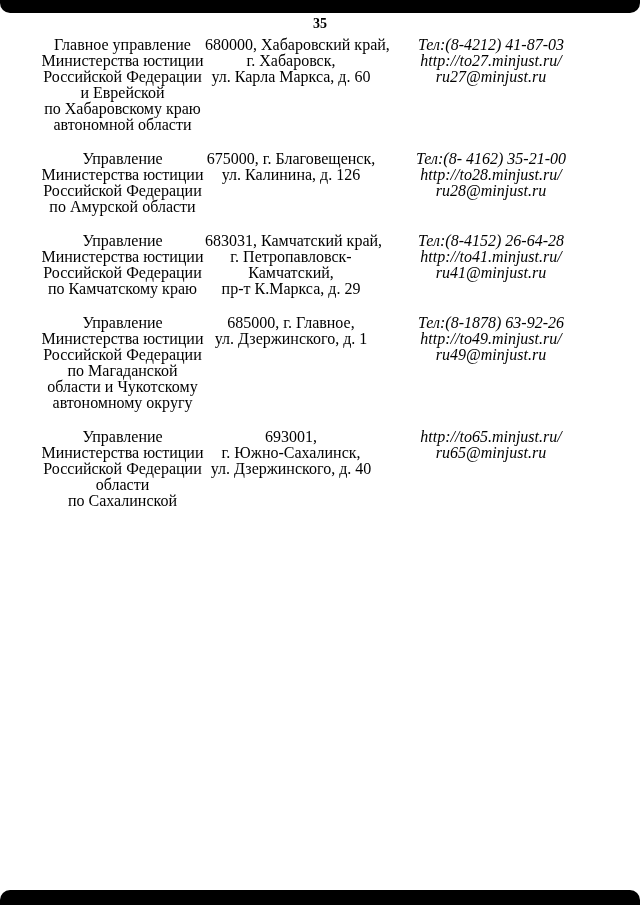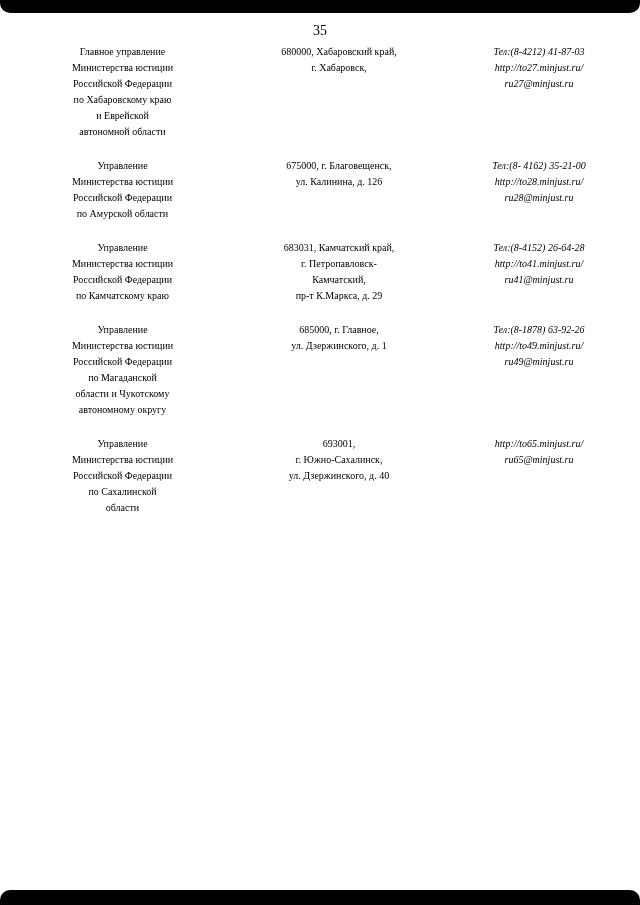--- a/index.html
+++ b/index.html
@@ -14,46 +14,46 @@
   .scan-edge {
     position: absolute;
     left: 0;
     width: 640px;
     background: #000000;
     z-index: 2;
   }
   .scan-edge.top { top: 0; height: 13px; border-radius: 0 0 10px 10px; }
   .scan-edge.bottom { bottom: 0; height: 15px; border-radius: 10px 10px 0 0; }
   .page-number {
-    padding-top: 22px;
+    padding-top: 15px;
     text-align: center;
     font-size: 14px;
     line-height: 17px;
+    font-weight: bold;
   }
   .offices-table {
     padding: 5px 0 0 40px;
   }
   .row {
     display: flex;
     align-items: flex-start;
     margin-bottom: 18px;
   }
   .cell {
-    font-size: 10px;
+    font-size: 16px;
     line-height: 16px;
   }
   .cell .line { white-space: nowrap; }
   .cell-name {
     width: 165px;
     text-align: center;
   }
   .cell-address {
     width: 172px;
     text-align: center;
-    margin-left: 48px;
   }
   .cell-contact {
     width: 158px;
     margin-left: 35px;
     text-align: center;
     font-style: italic;
   }
 </style>
 </head>
 <body>
@@ -61,27 +61,28 @@
 <div class="scan-edge top"></div>
 
 <div class="page-number">35</div>
 
 <div class="offices-table">
   <div class="row">
     <div class="cell cell-name">
         <div class="line">Главное управление</div>
         <div class="line">Министерства юстиции</div>
         <div class="line">Российской Федерации</div>
+        <div class="line">и Еврейской</div>
         <div class="line">по Хабаровскому краю</div>
-        <div class="line">и Еврейской</div>
         <div class="line">автономной области</div>
       </div>
     <div class="cell cell-address">
         <div class="line">680000, Хабаровский край,</div>
         <div class="line">г. Хабаровск,</div>
+        <div class="line">ул. Карла Маркса, д. 60</div>
       </div>
     <div class="cell cell-contact">
         <div class="line">Тел:(8-4212) 41-87-03</div>
         <div class="line">http://to27.minjust.ru/</div>
         <div class="line">ru27@minjust.ru</div>
       </div>
   </div>
 
   <div class="row">
     <div class="cell cell-name">
@@ -139,22 +140,22 @@
         <div class="line">http://to49.minjust.ru/</div>
         <div class="line">ru49@minjust.ru</div>
       </div>
   </div>
 
   <div class="row">
     <div class="cell cell-name">
         <div class="line">Управление</div>
         <div class="line">Министерства юстиции</div>
         <div class="line">Российской Федерации</div>
+        <div class="line">области</div>
         <div class="line">по Сахалинской</div>
-        <div class="line">области</div>
       </div>
     <div class="cell cell-address">
         <div class="line">693001,</div>
         <div class="line">г. Южно-Сахалинск,</div>
         <div class="line">ул. Дзержинского, д. 40</div>
       </div>
     <div class="cell cell-contact">
         <div class="line">http://to65.minjust.ru/</div>
         <div class="line">ru65@minjust.ru</div>
       </div>

